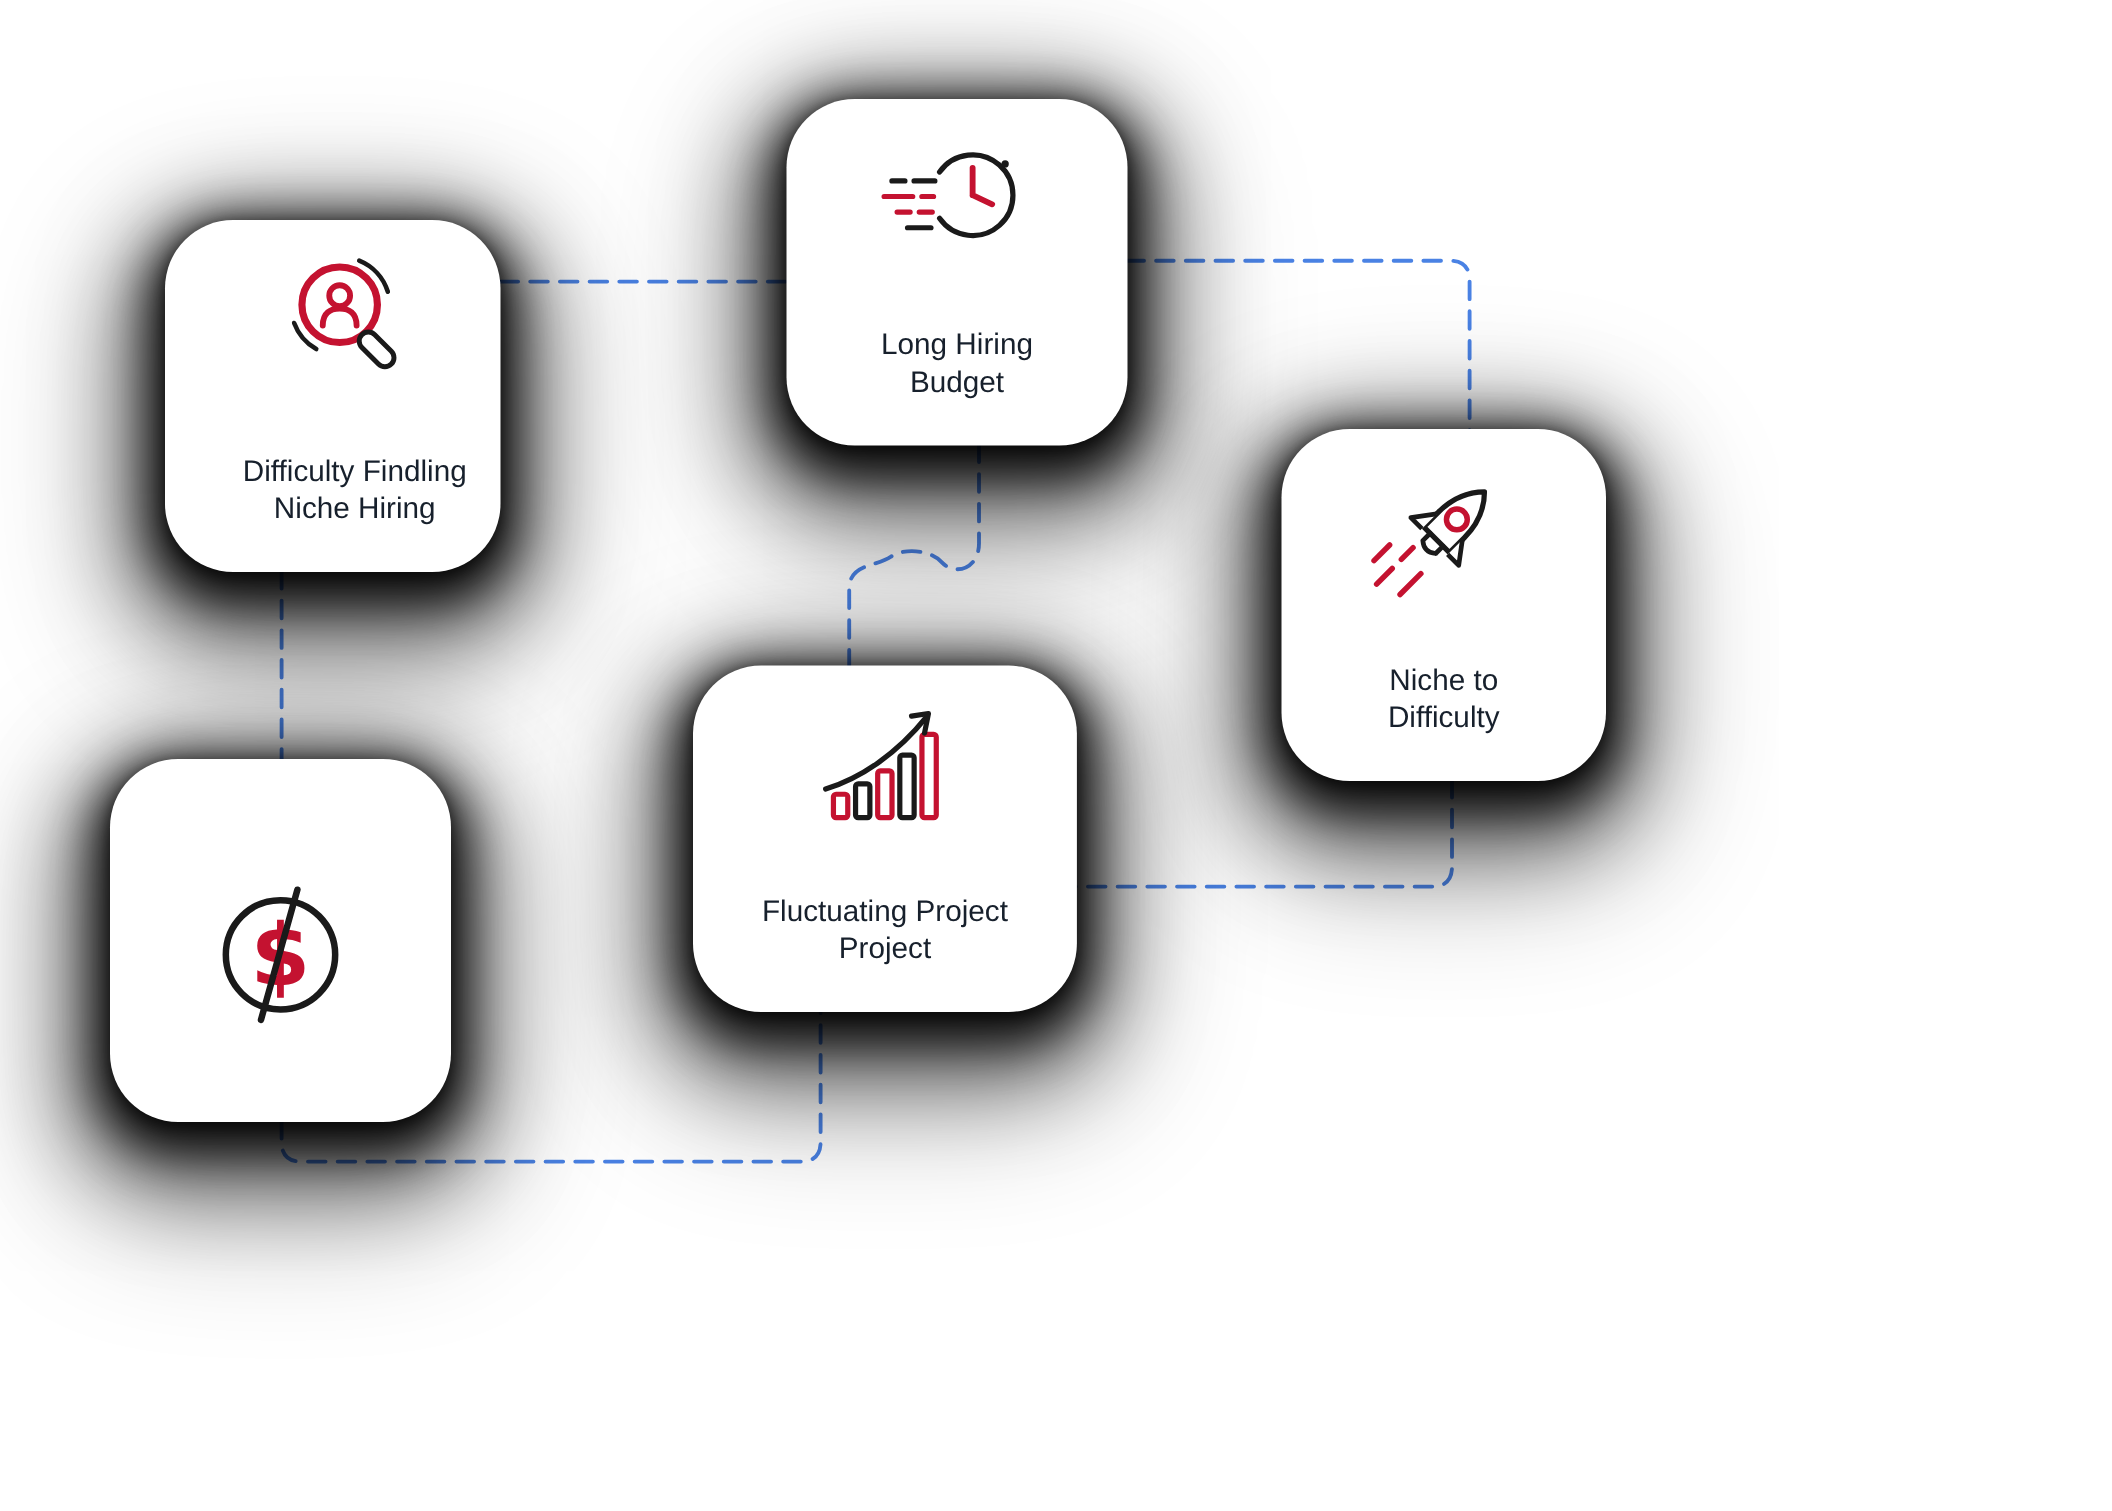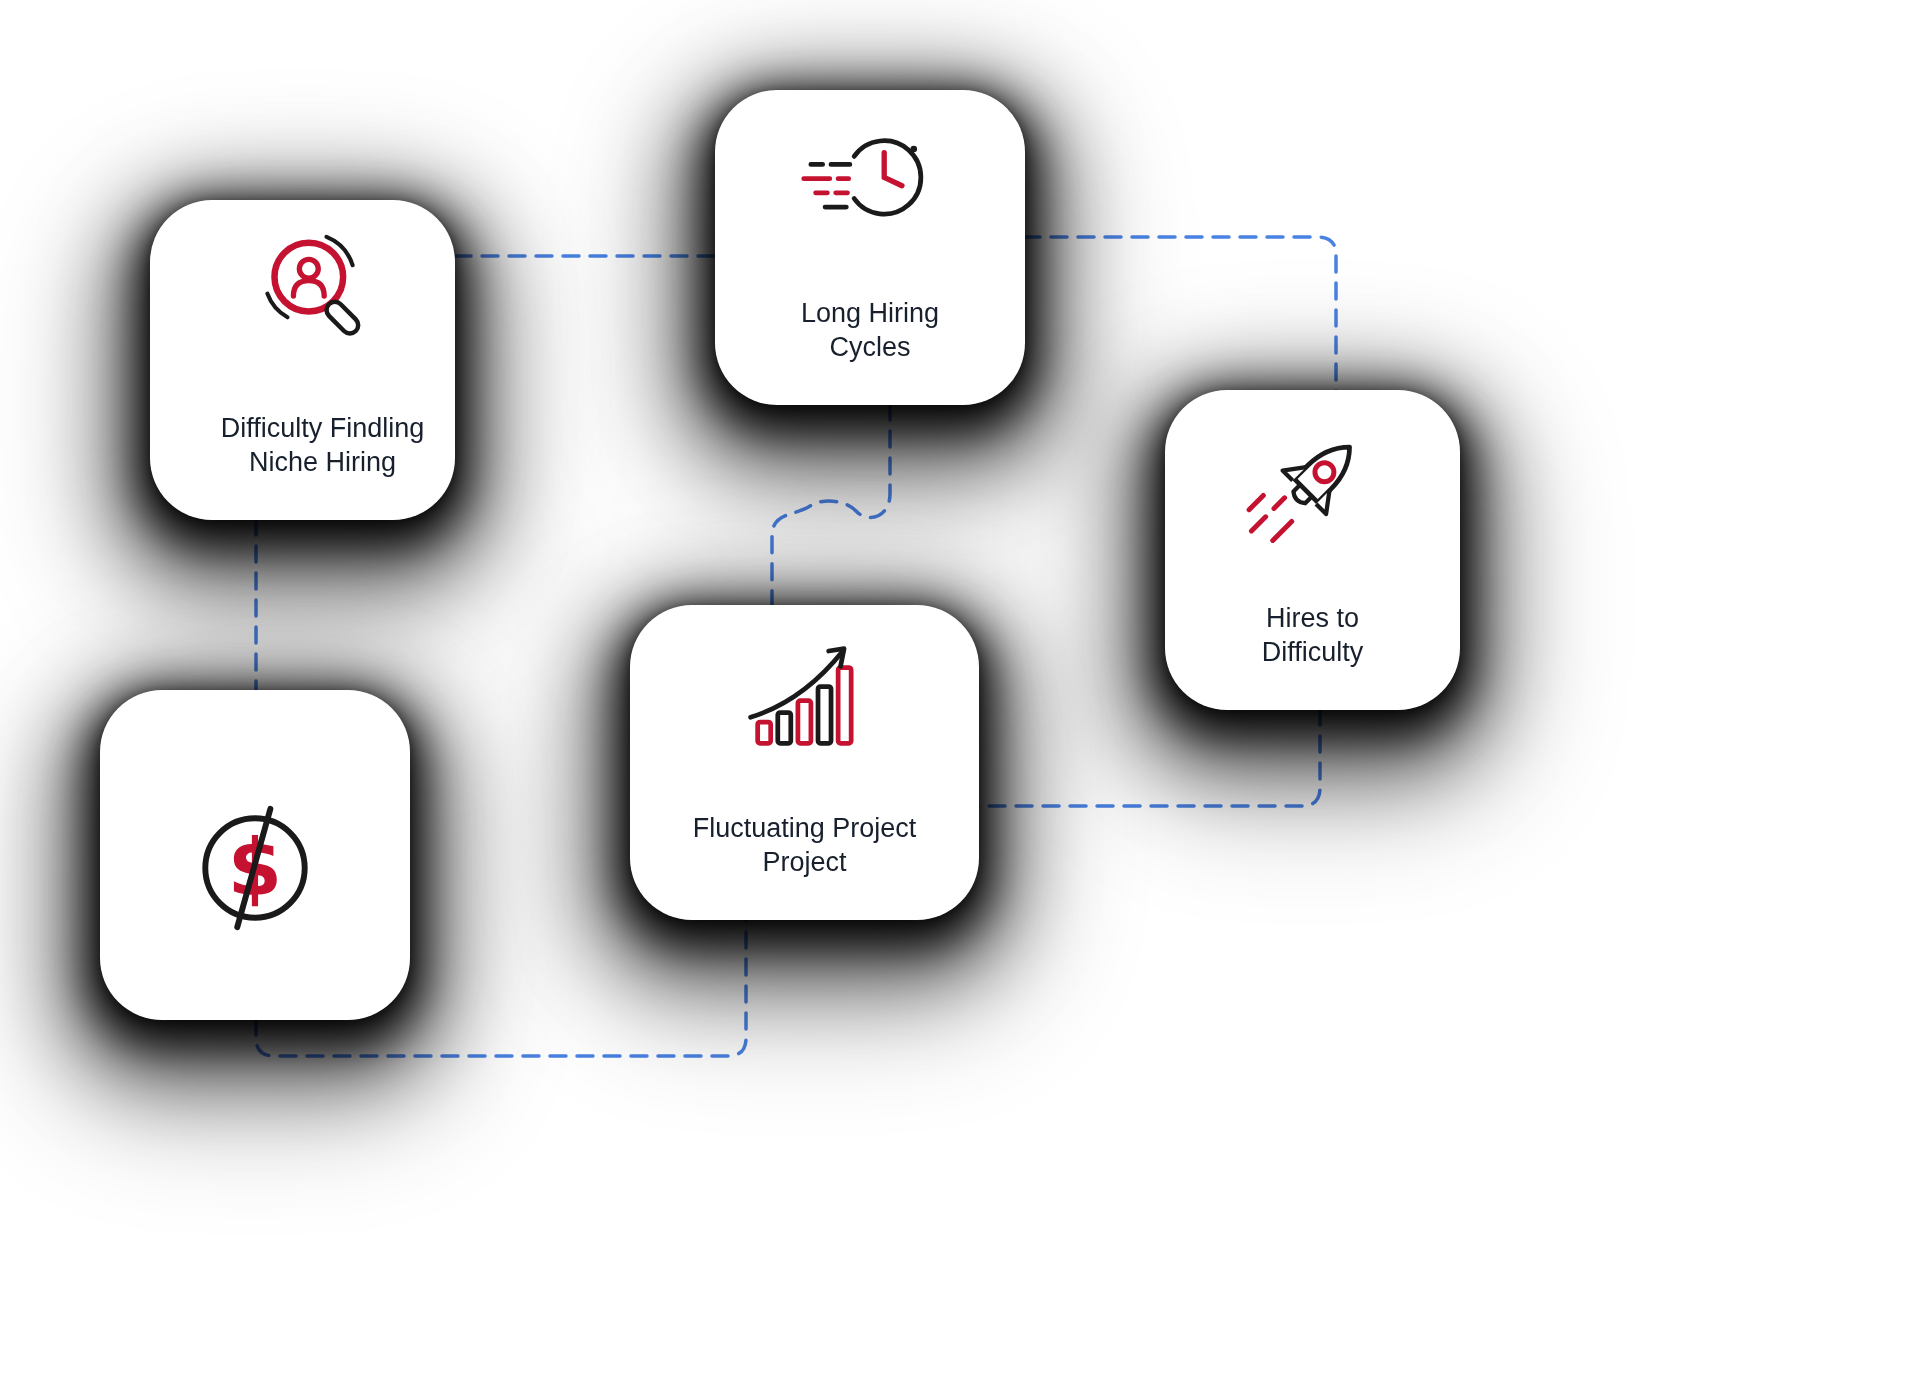--- a/index.html
+++ b/index.html
@@ -105,41 +105,41 @@
         <circle cx="97" cy="33" r="2.8" fill="#1a1a1a"></circle>
         <path d="M 72 57 L 72 36 M 72 57 L 87 64" stroke="#c41230" stroke-width="4.5" fill="none" stroke-linecap="round"></path>
         <path d="M 10 46 H 20 M 27 46 H 43" stroke="#1a1a1a" stroke-width="4" stroke-linecap="round"></path>
         <path d="M 4 58 H 26 M 33 58 H 42" stroke="#c41230" stroke-width="4" stroke-linecap="round"></path>
         <path d="M 14 70 H 24 M 31 70 H 41" stroke="#c41230" stroke-width="4" stroke-linecap="round"></path>
         <path d="M 22 82 H 40" stroke="#1a1a1a" stroke-width="4" stroke-linecap="round"></path>
       </svg>
     </div>
     <div class="label">
       <span>Long Hiring</span>
-      <span>Cycles</span>
+      <span>Budget</span>
     </div>
   </div>
 
   <div class="card card-rocket">
     <div class="icon">
       <svg viewBox="0 0 120 120">
         <path d="M 6 80 L 18 68" stroke="#c41230" stroke-width="4.2" stroke-linecap="round"></path>
         <path d="M 8 98 L 20 86 M 27 79 L 36 70" stroke="#c41230" stroke-width="4.2" stroke-linecap="round"></path>
         <path d="M 26 106 L 42 90" stroke="#c41230" stroke-width="4.2" stroke-linecap="round"></path>
         <g transform="rotate(45 64 54)">
           <path d="M 64 16 C 73 25 78 38 78 52 L 78 68 L 50 68 L 50 52 C 50 38 55 25 64 16 Z" stroke="#1a1a1a" stroke-width="4" fill="#ffffff" stroke-linejoin="round"></path>
           <path d="M 50 54 L 38 70 L 50 70" stroke="#1a1a1a" stroke-width="3.6" fill="#ffffff" stroke-linejoin="round"></path>
           <path d="M 78 54 L 90 70 L 78 70" stroke="#1a1a1a" stroke-width="3.6" fill="#ffffff" stroke-linejoin="round"></path>
           <path d="M 57 68 L 57 76 M 71 68 L 71 76 M 57 76 Q 64 82 71 76" stroke="#1a1a1a" stroke-width="3.6" fill="none" stroke-linecap="round"></path>
           <circle cx="64" cy="46" r="8" stroke="#c41230" stroke-width="4.2" fill="#ffffff"></circle>
         </g>
       </svg>
     </div>
     <div class="label">
-      <span>Hires to</span>
+      <span>Niche to</span>
       <span>Difficulty</span>
     </div>
   </div>
 
   <div class="card card-workload">
     <div class="icon">
       <svg viewBox="0 0 120 120">
         <rect x="20" y="82" width="11" height="18" rx="2" stroke="#c41230" stroke-width="4" fill="#ffffff"></rect>
         <rect x="37" y="74" width="11" height="26" rx="2" stroke="#1a1a1a" stroke-width="4" fill="#ffffff"></rect>
         <rect x="54" y="64" width="11" height="36" rx="2" stroke="#c41230" stroke-width="4" fill="#ffffff"></rect>

